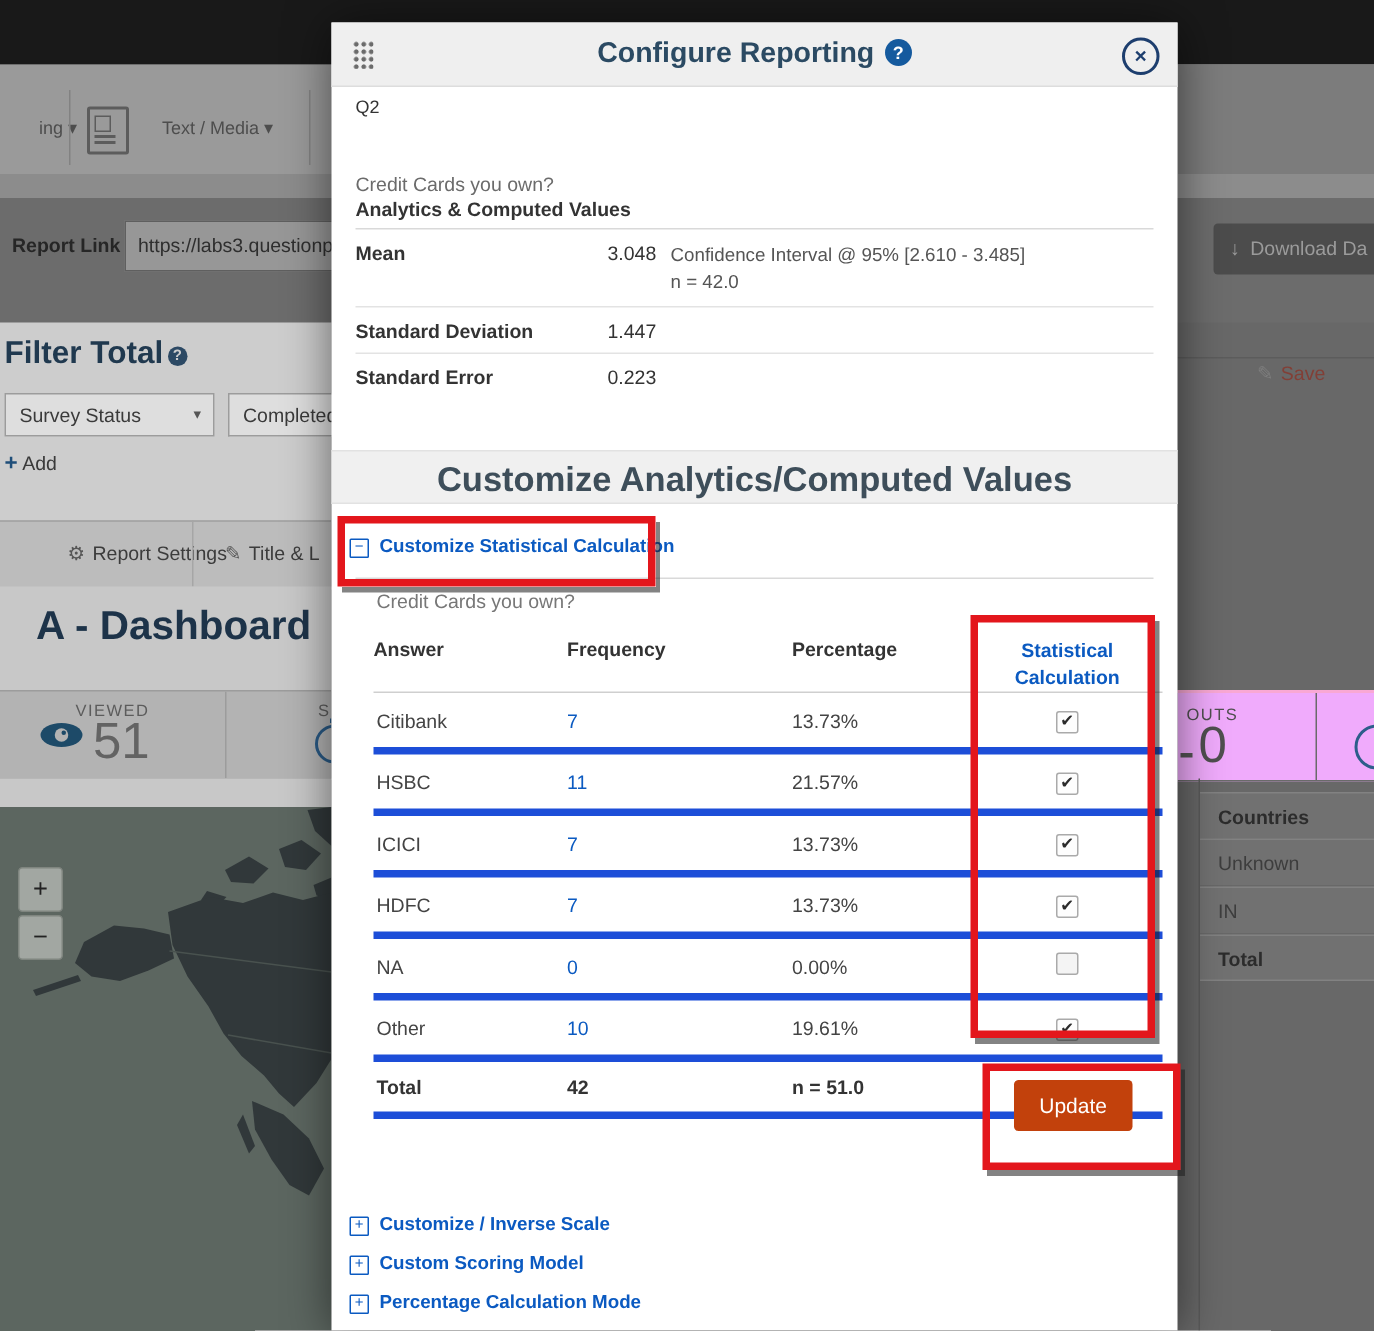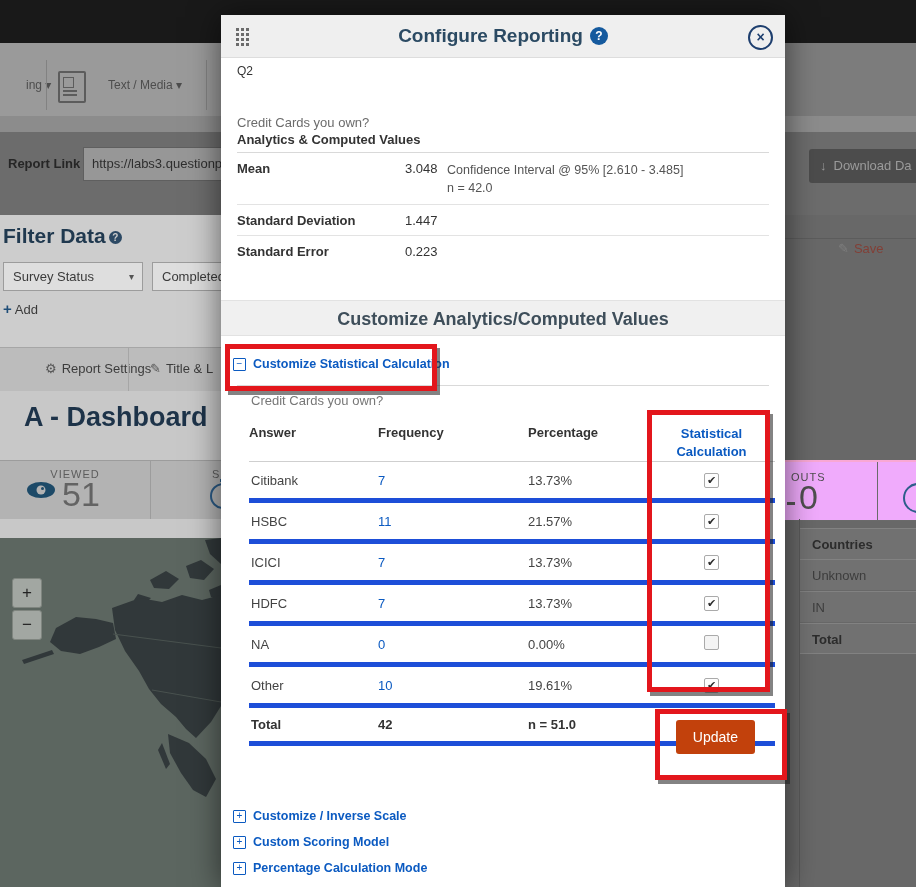--- a/index.html
+++ b/index.html
@@ -79,21 +79,21 @@
   .m-q2{left:16px;top:49px;font-size:12px;}
   .m-question{left:16px;top:100px;color:#6b6b6b;}
   .m-aheading{left:16px;top:117px;font-weight:bold;}
   .atable{left:16px;right:16px;top:137px;border-top:1px solid #d9d9d9;}
   .arow{display:flex;padding:8px 0 7px;border-bottom:1px solid #e3e3e3;}
   .arow:last-child{border-bottom:none;}
   .albl{width:168px;font-weight:bold;}
   .aval{width:42px;}
   .anote{flex:1;color:#555;font-size:12.5px;line-height:1.45;}
   .band{left:0;top:285px;width:564px;height:36px;background:#f0f0f0;border-top:1px solid #e2e2e2;border-bottom:1px solid #e2e2e2;
-        text-align:center;line-height:36px;font-size:18px;font-weight:bold;color:#3e4e5a;box-sizing:border-box;}
+        text-align:center;line-height:36px;font-size:23px;font-weight:bold;color:#3e4e5a;box-sizing:border-box;}
   .bluelink{color:#0b5ac1;font-weight:bold;}
   .expicon{display:inline-block;width:11px;height:11px;border:1px solid #0b5ac1;color:#0b5ac1;
            font-size:10px;line-height:9px;text-align:center;border-radius:1px;margin-right:7px;vertical-align:1px;background:#fff;}
   .statcalc-row{left:12px;top:342px;font-size:12.5px;white-space:nowrap;}
   .hr2{left:16px;right:16px;top:370px;border-top:1px solid #d9d9d9;}
   .m-question2{left:30px;top:378px;color:#777;}
   .anstable{left:28px;top:400px;width:526px;}
   .thead,.trow{display:grid;grid-template-columns:129px 150px 120px 1fr;align-items:center;}
   .thead{height:47px;border-bottom:1px solid #cfcfcf;align-items:start;padding-top:10px;box-sizing:border-box;font-weight:bold;}
   .th-stat{text-align:center;color:#0b5ac1;line-height:1.35;}
@@ -131,21 +131,21 @@
 <div class="abs darkband"></div>
 <div class="abs rl-label">Report Link</div>
 <div class="abs rl-input">https://labs3.questionpro</div>
 <div class="abs dl-btn"><span class="dl-icon">↓</span><span>Download Da</span></div>
 
 <div class="abs right-dark"></div>
 <div class="abs save-divider"></div>
 <div class="abs save-link"><span class="pi">✎</span><span>Save</span></div>
 
 <div class="abs filter-panel"></div>
-<div class="abs filter-title"><span>Filter Data</span><span class="q-badge">?</span></div>
+<div class="abs filter-title"><span>Filter Total</span><span class="q-badge">?</span></div>
 <div class="abs dd" style="left:3px;width:129px;"><span class="caret">▾</span><span>Survey Status</span></div>
 <div class="abs dd" style="left:152px;width:69px;border-right:none;"><span>Completed</span></div>
 <div class="abs add-link"><span class="add-plus">+</span><span>Add</span></div>
 
 <div class="abs tabband"></div>
 <div class="abs tab" style="left:6px;margin-left:39px;"><span class="ti">⚙</span><span>Report Settings</span></div>
 <div class="abs tab-div"></div>
 <div class="abs tab" style="left:150px;"><span class="ti">✎</span><span>Title &amp; L</span></div>
 
 <div class="abs dashband"></div>

